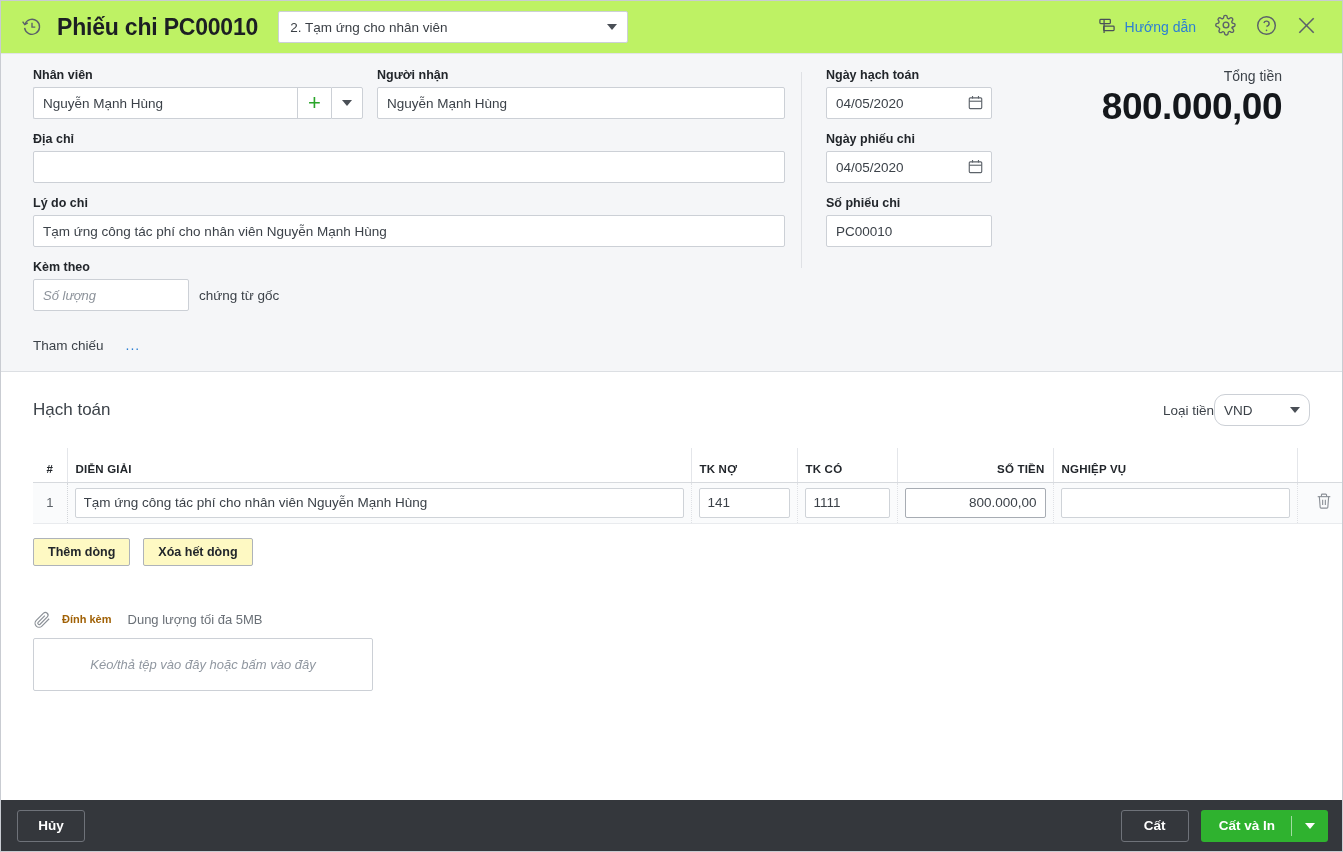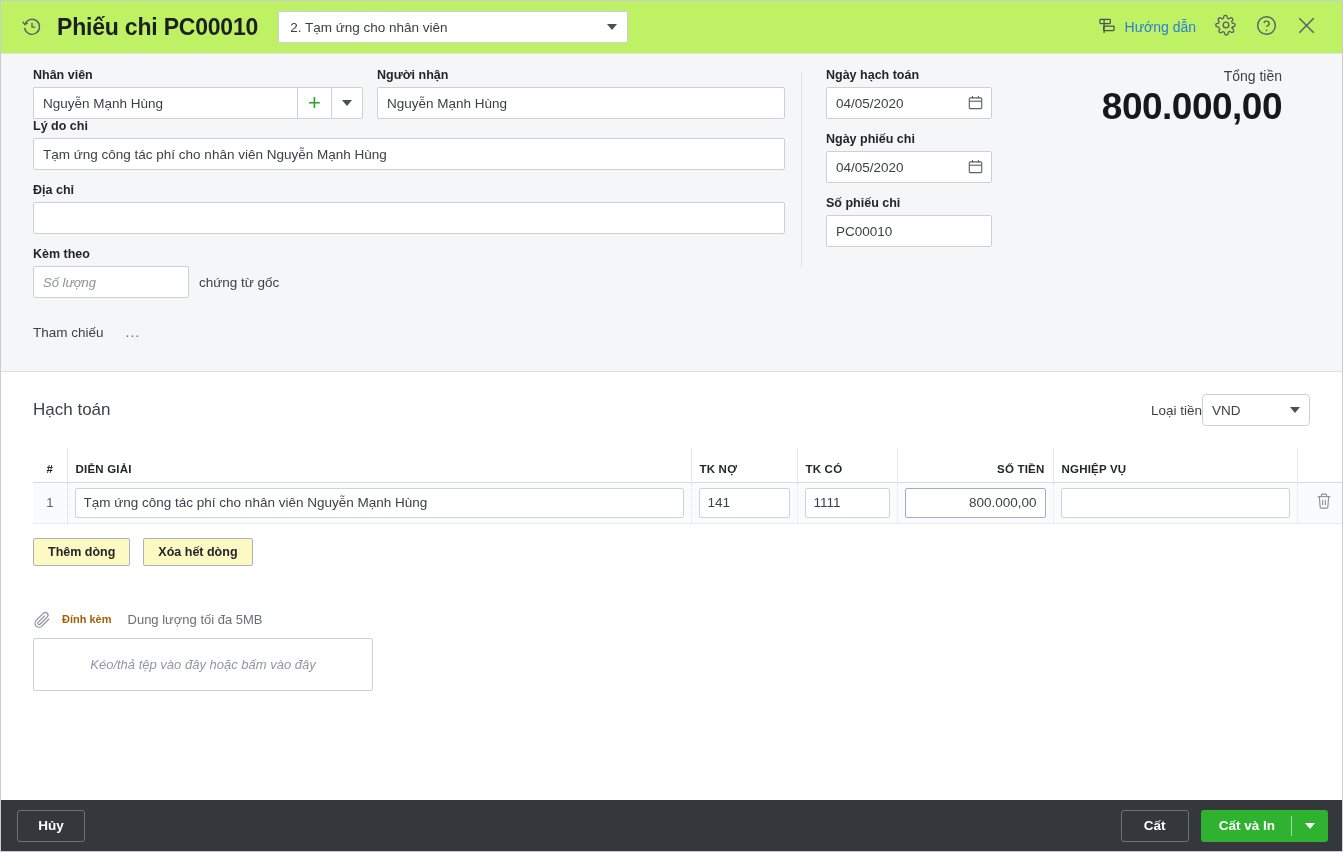--- a/index.html
+++ b/index.html
@@ -140,22 +140,22 @@
   .tot-lab { font-size: 14px; color: #3c4249; margin-bottom: 2px; }
   .tot-val { font-size: 37px; font-weight: bold; color: #15181c; letter-spacing: -0.5px; }
 
   
   .body { flex: 1; background: #fff; padding: 22px 32px 0 32px; overflow: hidden; }
   .sec-head { display: flex; align-items: center; margin-bottom: 22px; }
   .sec-title { font-size: 17px; color: #3c4249; }
   .cur-wrap { margin-left: auto; display: flex; align-items: center; gap: 0; }
   .cur-lab { font-size: 13.5px; color: #3c4249; }
   .cur-select {
-    width: 108px; height: 32px;
-    background: #fff; border: 1px solid #ccd0d6; border-radius: 4px;
+    width: 96px; height: 32px;
+    background: #fff; border: 1px solid #ccd0d6; border-radius: 11px;
     display: flex; align-items: center; padding: 0 9px;
     font-size: 13.5px; color: #3c4249; cursor: pointer;
   }
   .cur-select .lbl { flex: 1; }
 
   table.grid { width: 100%; border-collapse: collapse; table-layout: fixed; }
   table.grid thead th {
     font-size: 11.5px; font-weight: bold; color: #22262b;
     text-align: left; padding: 6px 8px 7px 8px;
     border-bottom: 1px solid #d7dade;
@@ -307,28 +307,28 @@
                 <span class="caret-dn"></span>
               </div>
             </div>
           </div>
           <div class="c2">
             <label class="flab">Người nhận</label>
             <input class="inp" value="Nguyễn Mạnh Hùng" style="">
           </div>
         </div>
 
+        <div class="fld-row" style="margin-top:13px">
+          <label class="flab">Địa chỉ</label>
+          <input class="inp" value="" style="">
+        </div>
+
         <div class="fld-row">
           <label class="flab">Lý do chi</label>
           <input class="inp" value="Tạm ứng công tác phí cho nhân viên Nguyễn Mạnh Hùng" style="">
-        </div>
-
-        <div class="fld-row" style="margin-top:13px">
-          <label class="flab">Địa chỉ</label>
-          <input class="inp" value="" style="">
         </div>
 
         <div class="fld-row">
           <label class="flab">Kèm theo</label>
           <div class="attach-qty-row">
             <input class="qty-inp" placeholder="Số lượng" style="">
             <span class="sidetext">chứng từ gốc</span>
           </div>
         </div>
 

